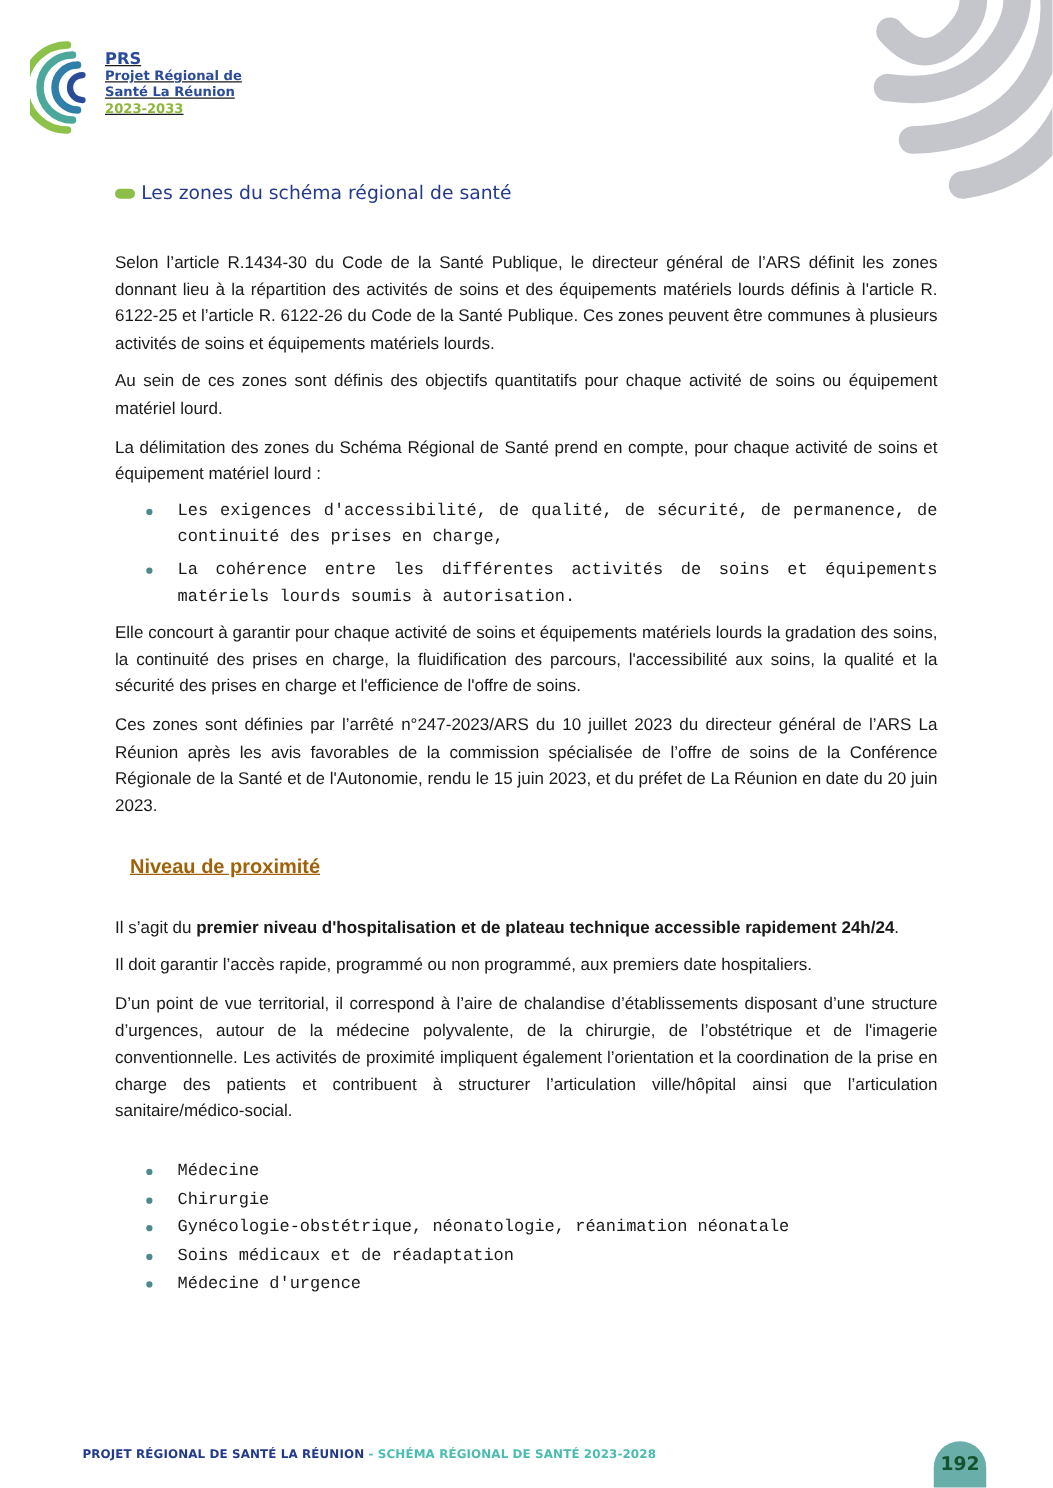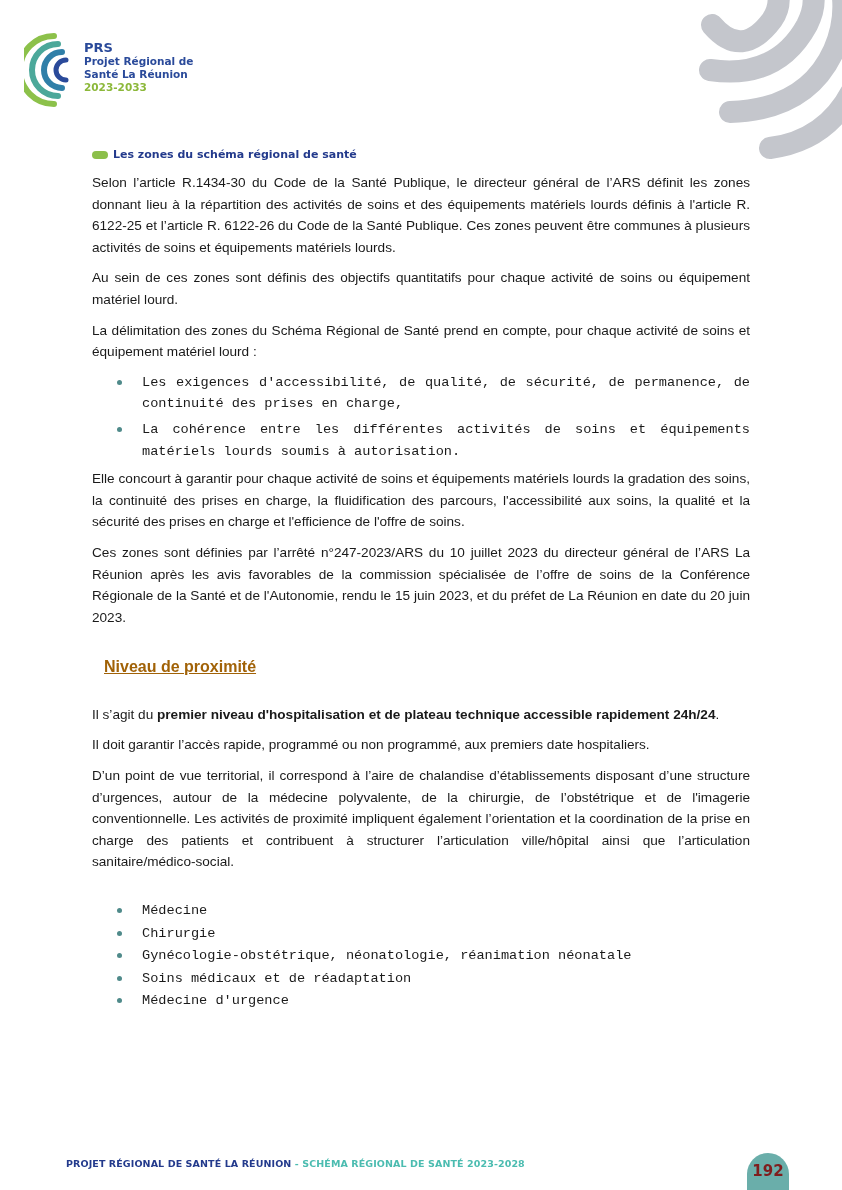--- a/index.html
+++ b/index.html
@@ -11,37 +11,38 @@
       color: #1a1a1a;
     }
     .logo {
       position: absolute; left: 24px; top: 30px; width: 180px; height: 80px;
     }
     .logo svg { position: absolute; left: 0; top: 0; }
     .logo-text {
       position: absolute; left: 60px; top: 10px;
       font-family: "DejaVu Sans", sans-serif;
       line-height: 13px;
+      text-decoration: underline;
     }
     .logo-prs { font-size: 13px; font-weight: bold; color: #2a4a9a; line-height: 15px; }
     .logo-line { font-size: 10.5px; font-weight: bold; color: #2a4a9a; }
     .logo-years { font-size: 10.5px; font-weight: bold; color: #8cb83a; }
 
     .deco { position: absolute; right: 0; top: 0; width: 160px; height: 170px; }
 
     .content {
       position: absolute; left: 92px; top: 140px; width: 658px;
       font-family: "Liberation Sans", sans-serif;
       font-size: 13.6px; line-height: 21.6px; color: #1a1a1a;
     }
     .section-title {
       display: flex; align-items: center;
       font-family: "DejaVu Sans", sans-serif;
-      font-size: 11px; font-weight: bold; color: #233a8c;
-      margin-left: 0; margin-bottom: 2px; height: 30px;
+      font-size: 15px; font-weight: normal; color: #233a8c;
+      margin-left: 0; margin-bottom: 29px; height: 30px;
     }
     .section-title .pill {
       display: inline-block; width: 16px; height: 8px; border-radius: 4px;
       background: #8cbf4a; margin-right: 5px;
     }
     p { text-align: justify; margin-bottom: 9px; }
     ul.bullets { list-style: none; margin: 0 0 6px 0; }
     ul.bullets li {
       position: relative; padding-left: 50px; text-align: justify; margin-bottom: 4px; font-family: Liberation Mono, monospace;
     }
@@ -60,21 +61,21 @@
     .footer {
       position: absolute; left: 66px; top: 1158px;
       font-family: "DejaVu Sans", sans-serif;
       font-size: 9.5px; font-weight: bold; letter-spacing: 0.1px; text-align: center;
     }
     .footer .f1 { color: #233a8c; }
     .footer .f2 { color: #4bbcb0; }
     .page-num {
       position: absolute; left: 747px; top: 1153px; width: 42px; height: 37px;
       background: #6aaeaa; border-radius: 21px 21px 0 0;
-      color: #7f1d1d; font-family: "DejaVu Sans", sans-serif; font-weight: bold;
+      color: #14532d; font-family: "DejaVu Sans", sans-serif; font-weight: bold;
       font-size: 15px; text-align: center; line-height: 36px;
     }
   </style>
 </head>
 <body>
 
 <div class="logo">
   <svg width="60" height="80" viewBox="0 0 60 80">
     <path d="M30 6 A34 34 0 0 0 30 74" fill="none" stroke="#8cc14a" stroke-width="6" stroke-linecap="round"></path>
     <path d="M34 14 A26 26 0 0 0 34 66" fill="none" stroke="#4ba89a" stroke-width="6" stroke-linecap="round"></path>

